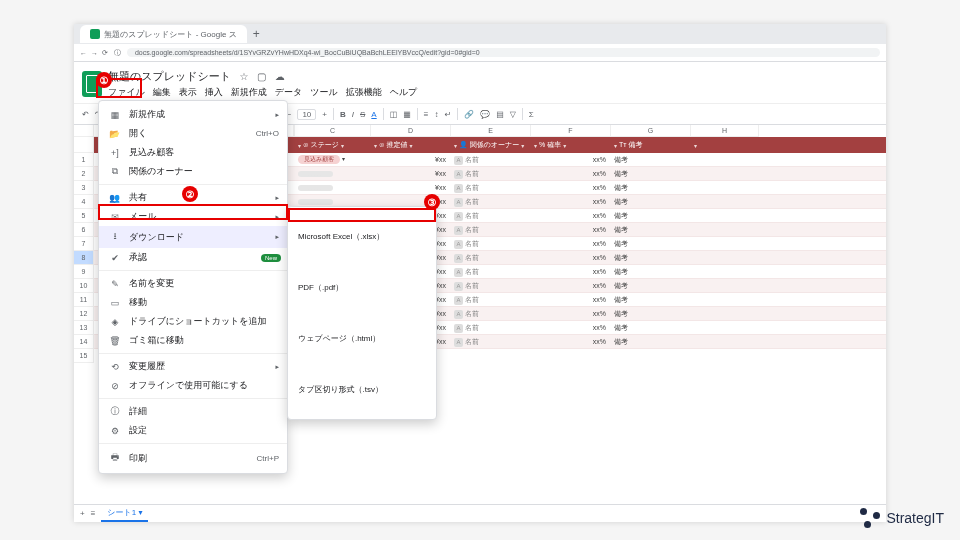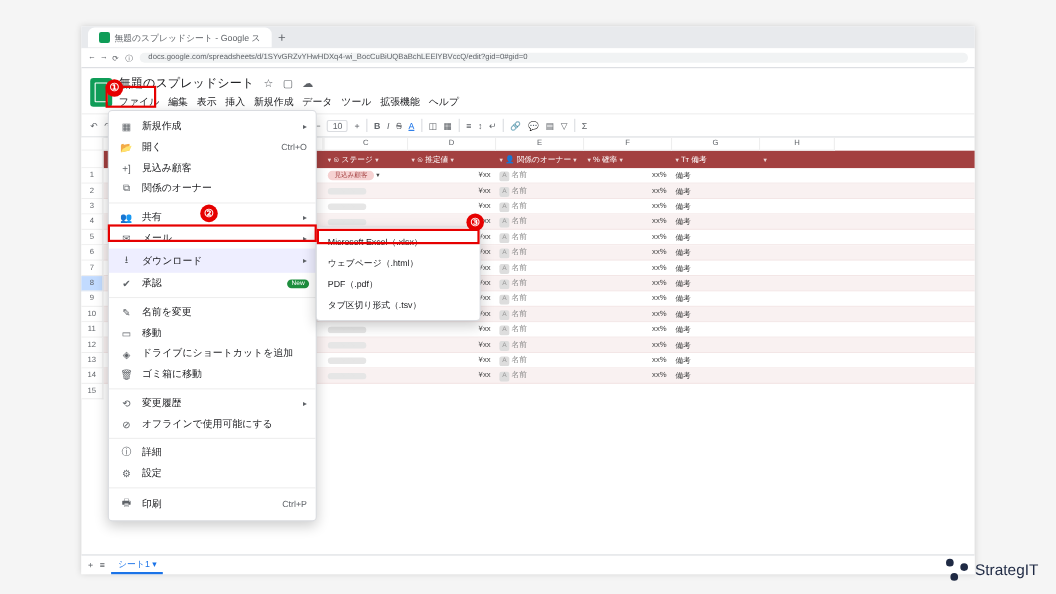--- a/index.html
+++ b/index.html
@@ -52,21 +52,21 @@
   
   .menu { position:absolute; left:24px; top:76px; width:190px; background:#fff; border:1px solid #dadce0; border-radius:4px; box-shadow:0 4px 12px rgba(0,0,0,.2); font-size:9px; color:#202124; padding:4px 0; z-index:5;}
   .menu .mi { display:flex; align-items:center; gap:8px; padding:3px 10px; position:relative; }
   .menu .mi .ic { width:12px; text-align:center; color:#5f6368; font-size:9px; }
   .menu .mi .arr { position:absolute; right:8px; color:#5f6368; font-size:7px; }
   .menu .mi .kbd { position:absolute; right:8px; color:#5f6368; font-size:8px; }
   .menu .sep { height:1px; background:#eee; margin:3px 0; }
   .menu .new { position:absolute; right:6px; background:#1e8e3e; color:#fff; font-size:6px; padding:1px 4px; border-radius:6px; }
 
   .submenu { position:absolute; left:213px; top:182px; width:150px; background:#fff; border:1px solid #dadce0; border-radius:4px; box-shadow:0 4px 12px rgba(0,0,0,.2); font-size:8px; color:#202124; padding:4px 0; z-index:6;}
-  .submenu .mi { padding:4px 10px; }
+  .submenu .mi { padding:20px 10px; }
 
   
   .callout { position:absolute; border:2px solid #e60000; z-index:10; }
   .badge { position:absolute; width:16px; height:16px; border-radius:50%; background:#e60000; color:#fff; font-size:10px; font-weight:bold; display:flex; align-items:center; justify-content:center; z-index:11; }
 
   
   .sheettabs { position:absolute; left:0; bottom:0; right:0; height:18px; border-top:1px solid #dadce0; display:flex; align-items:center; font-size:8px; color:#5f6368; padding-left:6px; gap:6px; background:#fff;}
   .sheettabs .active { color:#1a73e8; border-bottom:2px solid #1a73e8; padding:2px 6px; }
 
   
@@ -410,22 +410,22 @@
     <div class="sep"></div>
     <div class="mi">
         <span class="ic">🖶</span>
         <span>印刷</span>
         <span class="kbd">Ctrl+P</span>
       </div>
   </div>
 
   <div class="submenu">
     <div class="mi">Microsoft Excel（.xlsx）</div>
+    <div class="mi">PDF（.pdf）</div>
     <div class="mi">ウェブページ（.html）</div>
-    <div class="mi">PDF（.pdf）</div>
     <div class="mi">タブ区切り形式（.tsv）</div>
   </div>
 
   <div class="badge" style="left:22px; top:48px;">①</div>
   <div class="callout" style="left:22px; top:54px; width:46px; height:20px;"></div>
 
   <div class="badge" style="left:108px; top:162px;">②</div>
   <div class="callout" style="left:24px; top:180px; width:190px; height:16px;"></div>
 
   <div class="badge" style="left:350px; top:170px;">③</div>

